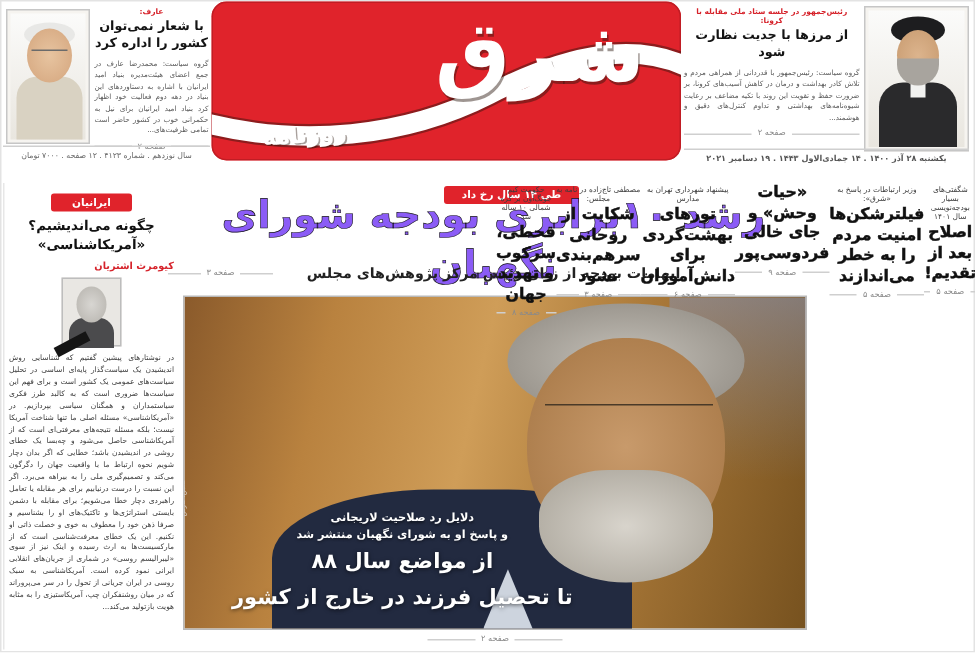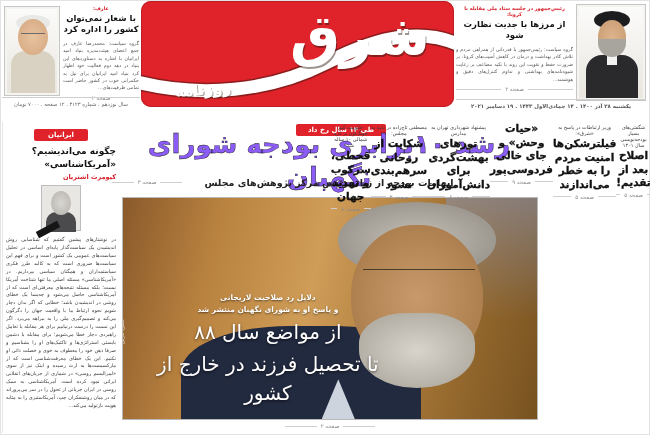--- a/index.html
+++ b/index.html
@@ -78,21 +78,21 @@
   .ph-beard { position:absolute; left:57%; top:52%; width:28%; height:34%; border-radius:40% 40% 50% 50%;
               background:radial-gradient(#d8d4cc,#b3aea4 75%); }
   .ph-glasses { position:absolute; left:58%; top:32%; width:27%; height:8px;
                 border-top:1.5px solid #4a3a28; }
   .ph-suit { position:absolute; left:14%; bottom:-4%; width:58%; height:46%;
              background:#222a40; border-radius:45% 35% 0 0; }
   .ph-shirt { position:absolute; left:48%; bottom:0; width:8%; height:18%; background:#cdd4de;
               clip-path:polygon(50% 0,100% 100%,0 100%); }
   .photo-caption { position:absolute; left:7%; bottom:5%; width:56%; text-align:center; color:#fff; }
   .cap-small { font-size:7.5px; font-weight:bold; line-height:1.5; text-shadow:0 1px 2px rgba(0,0,0,.55); }
-  .cap-big { margin-top:3px; font-size:20px; font-weight:normal; line-height:1.45;
+  .cap-big { margin-top:3px; font-size:14px; font-weight:bold; line-height:1.45;
              text-shadow:0 1px 3px rgba(0,0,0,.6); }
   .photo-credit { position:absolute; left:2px; bottom:34%; transform:rotate(-90deg); transform-origin:left bottom;
                   color:#eee; font-size:4.5px; opacity:.85; white-space:nowrap; }
   .photo-page { position:absolute; left:285px; top:423px; width:90px; }
 
   
   .sidebar { position:absolute; left:568px; top:122px; width:107px; height:311px; right:auto;
              display:flex; flex-direction:row;margin-left:28px; }
   .sidebar-header-wrap { text-align:center; margin-bottom:4px; }
   .sidebar-header { font-size:7px; padding:2px 16px; }
@@ -101,21 +101,21 @@
   .news-kicker:empty { display:none; }
   .news-headline { font-size:10.5px; font-weight:bold; color:#111; line-height:1.3;
                    -webkit-text-stroke:.3px #111; }
   .news-page { margin-top:2px; }
 
   
   .editorial { position:absolute; left:2px; top:122px; width:117px; height:311px; overflow:hidden;
                padding:0 3px; border-left:1px solid #e7e7e7; }
   .editorial-header-wrap { text-align:center; margin-bottom:4px; }
   .editorial-header { font-size:7px; padding:2px 14px; }
-  .ed-title { font-size:9px; font-weight:bold; color:#111; line-height:1.4; }
+  .ed-title { text-align:center; font-size:9px; font-weight:bold; color:#111; line-height:1.4; }
   .ed-author { text-align:right; color:#d6232b; font-size:6.5px; font-weight:bold; margin:3px 0 4px; }
   .ed-photo { position:relative; width:40px; height:46px; margin:0 auto 5px; background:#e9e7e3;
               border:1px solid #bdbdbd; }
   .ed-face { position:absolute; left:9px; top:5px; width:20px; height:24px; border-radius:50%;
              background:radial-gradient(#d8d6d2,#b5b2ac); }
   .ed-suit { position:absolute; left:4px; top:26px; width:30px; height:20px; background:#4b4b4d;
              border-radius:10px 10px 0 0; }
   .ed-ribbon { position:absolute; left:-6px; bottom:-3px; width:24px; height:7px; background:#151515;
                transform:rotate(-28deg); }
   .ed-body { color:#3d3d3d; font-size:5px; line-height:1.58; text-align:justify; }

